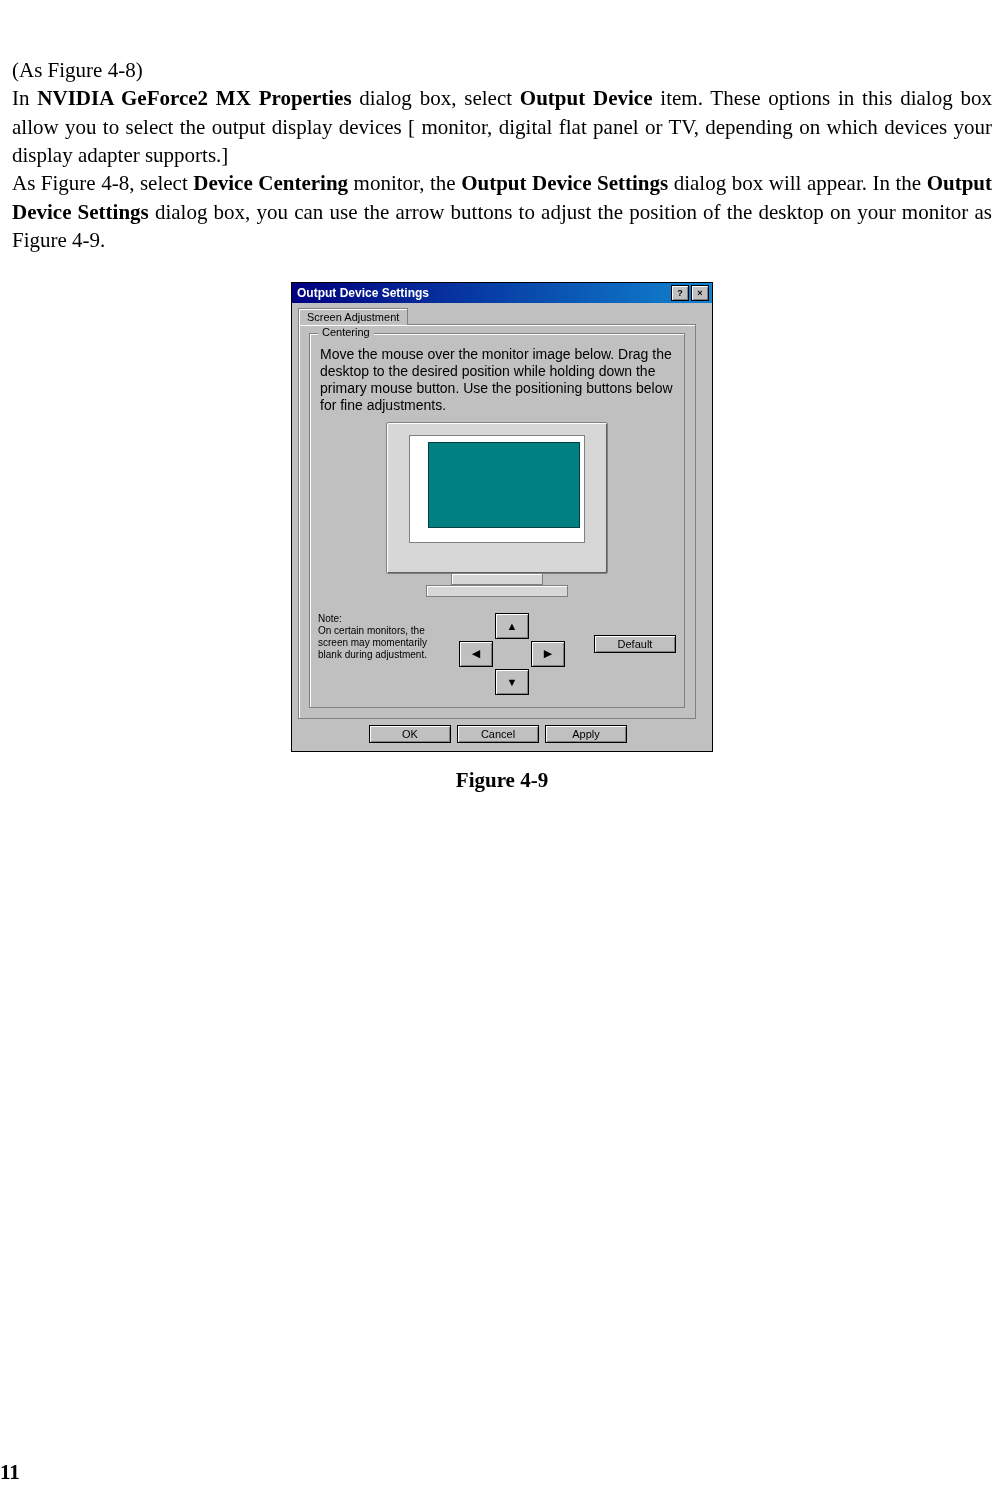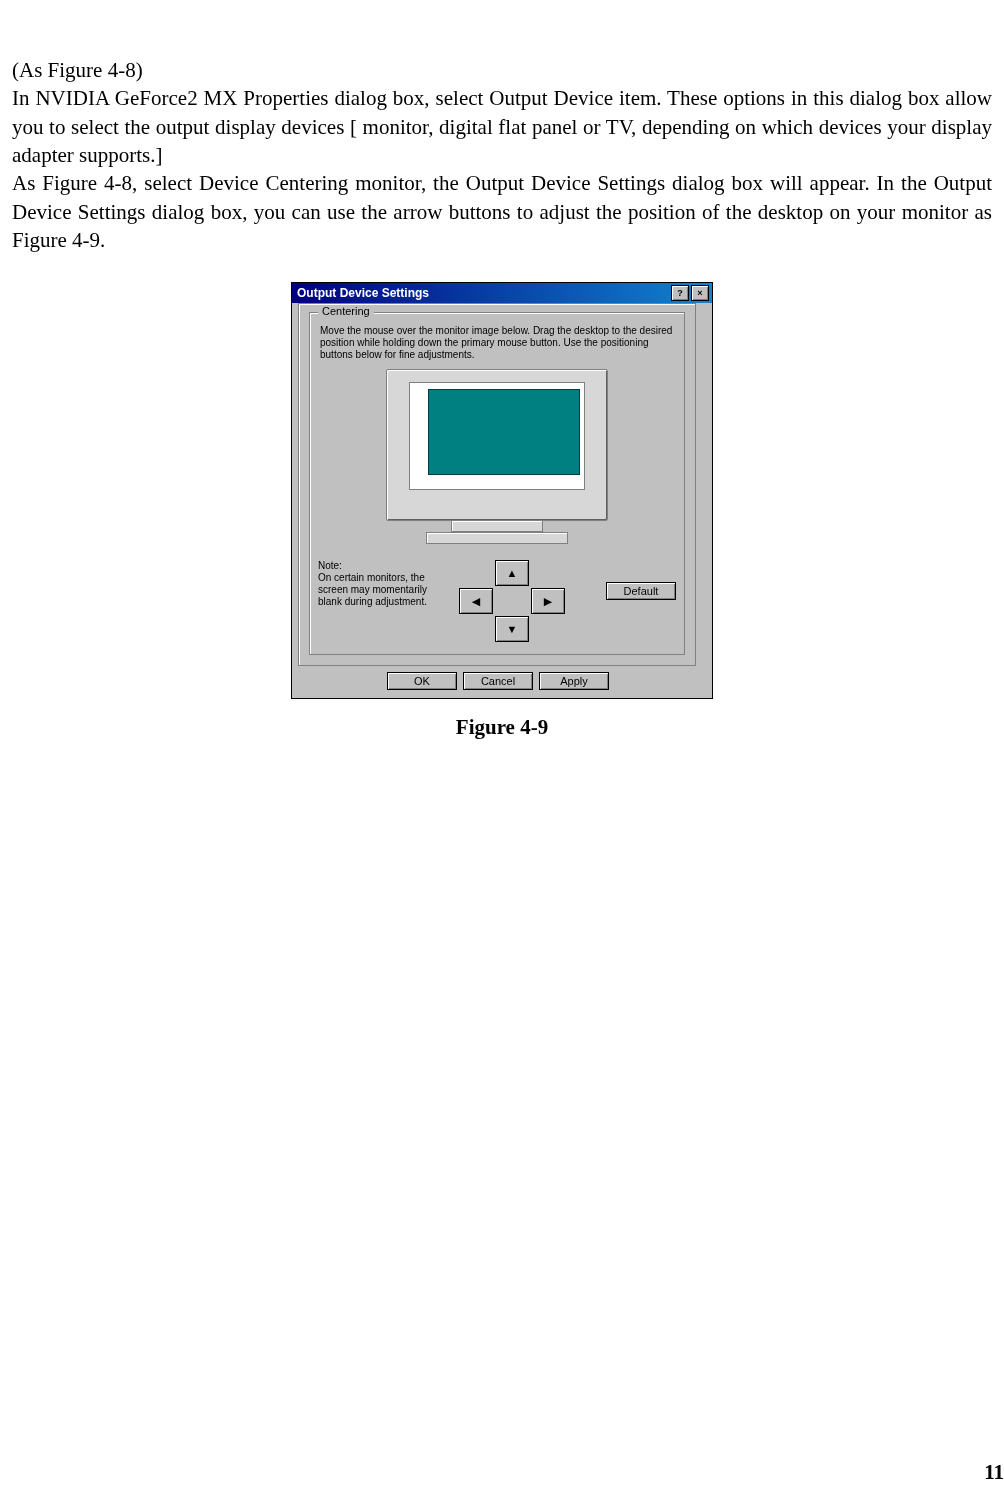--- a/index.html
+++ b/index.html
@@ -13,21 +13,21 @@
   }
   .page {
     padding: 8px 12px 24px 12px;
     box-sizing: border-box;
     min-height: 1509px;
     position: relative;
   }
   .body-text { line-height: 1.35; margin-top: 48px; }
   .body-text p { margin: 0; }
   .justify { text-align: justify; }
-  b { font-weight: normal; }
+  b { font-weight: bold; }
 
   .fig-wrap {
     margin-top: 28px;
     text-align: center;
   }
   .fig-caption {
     font-weight: bold;
     margin-top: 16px;
   }
 
@@ -88,21 +88,21 @@
     position: relative;
   }
   .group .legend {
     position: absolute;
     top: -8px; left: 8px;
     background: #c0c0c0;
     padding: 0 4px;
     font-size: 11px;
   }
   .instr {
-    font-size: 10px;
+    font-size: 14px;
     line-height: 1.2;
     margin: 4px 2px 8px 2px;
     color: #000;
   }
   .monitor-wrap { text-align: center; }
   .monitor {
     width: 220px; height: 150px;
     margin: 0 auto;
     background: #d7d7d7;
     border: 1px solid #808080;
@@ -164,37 +164,37 @@
     box-shadow: inset 1px 1px 0 #fff, inset -1px -1px 0 #808080;
     display: flex; align-items: center; justify-content: center;
     font-size: 11px;
   }
   .dpad .blank { visibility: hidden; }
   .def-btn-wrap { flex: 1; display:flex; justify-content:flex-end; align-items:center; padding-top:22px;}
   .winbtn {
     background: #c0c0c0;
     border: 1px solid #000;
     box-shadow: inset 1px 1px 0 #fff, inset -1px -1px 0 #808080;
-    padding: 2px 4px;
+    padding: 2px 10px;
     font-size: 11px;
     min-width: 60px;
     text-align: center;
   }
   .dlg-buttons {
     display: flex;
     justify-content: center;
     gap: 6px;
     padding: 0 8px 8px 0;
   }
 
   .page-number {
     position: absolute;
     bottom: 24px;
     left: 0; right: 0;
-    text-align: right;
+    text-align: left;
     font-weight: bold;
     font-size: 21px;
   }
 </style>
 </head>
 <body>
 
 <div class="page">
   <div class="body-text">
     <p>(As Figure 4-8)</p>
@@ -206,20 +206,23 @@
     </p>
   </div>
 
   <div class="fig-wrap">
     <div class="dialog">
       <div class="titlebar">
         <span class="title-text">Output Device Settings</span>
         <span class="tb-btn">?</span>
         <span class="tb-btn">×</span>
       </div>
+      <div class="tabstrip">
+        <div class="tab">Screen Adjustment</div>
+      </div>
       <div class="tabpage">
         <div class="group">
           <div class="legend">Centering</div>
           <div class="instr">Move the mouse over the monitor image below. Drag the desktop to the desired position while holding down the primary mouse button. Use the positioning buttons below for fine adjustments.</div>
           <div class="monitor-wrap">
             <div class="monitor">
               <div class="screen">
                 <div class="desktop"></div>
               </div>
             </div>

